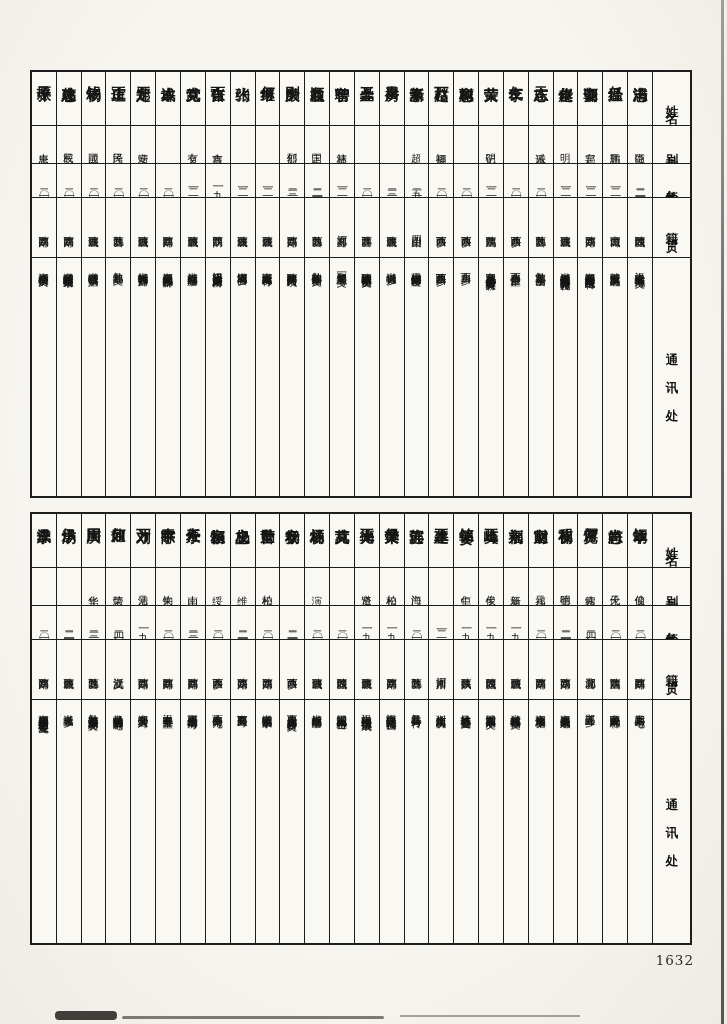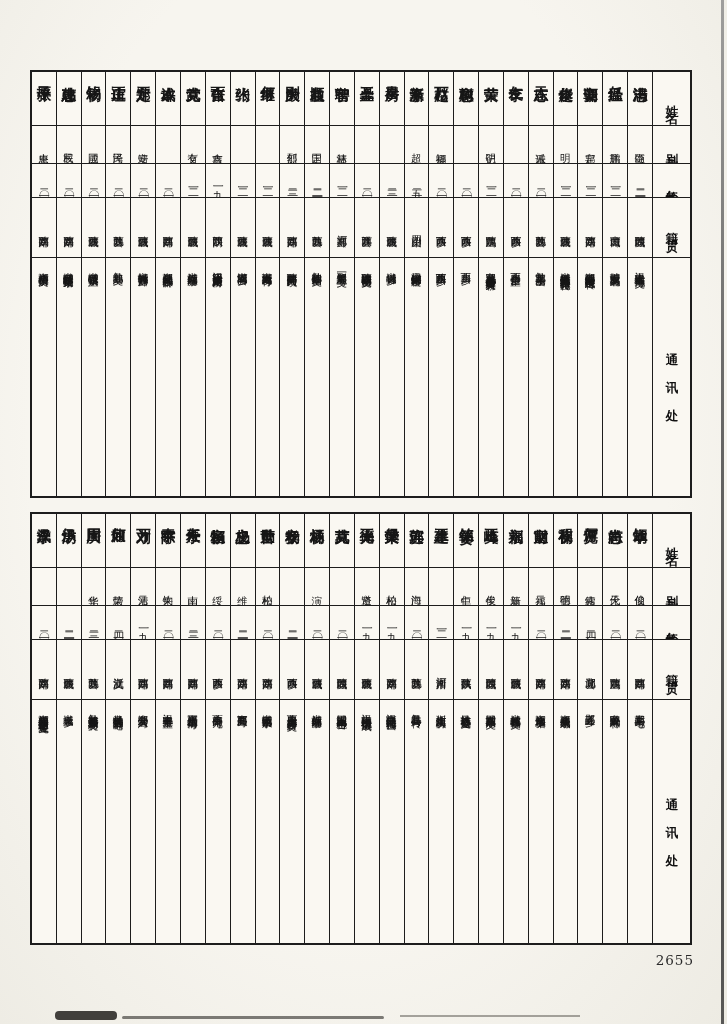--- a/index.html
+++ b/index.html
@@ -473,19 +473,19 @@
 
   <div class="col">
     <div class="cell c-name">李汉鼎</div>
     <div class="cell c-alias"></div>
     <div class="cell c-age">二〇</div>
     <div class="cell c-origin">陕西南郑</div>
     <div class="cell c-address">南郑南门外和平乡第四保转交李迎春先生</div>
   </div>
 </div>
 
-  <div class="page-number">2655</div>
+  <div class="page-number">1632</div>
 
   <div class="edge-line-right"></div>
   <div class="smudge-1"></div>
   <div class="smudge-2"></div>
   <div class="smudge-3"></div>
 </div>
 
 </body></html>

